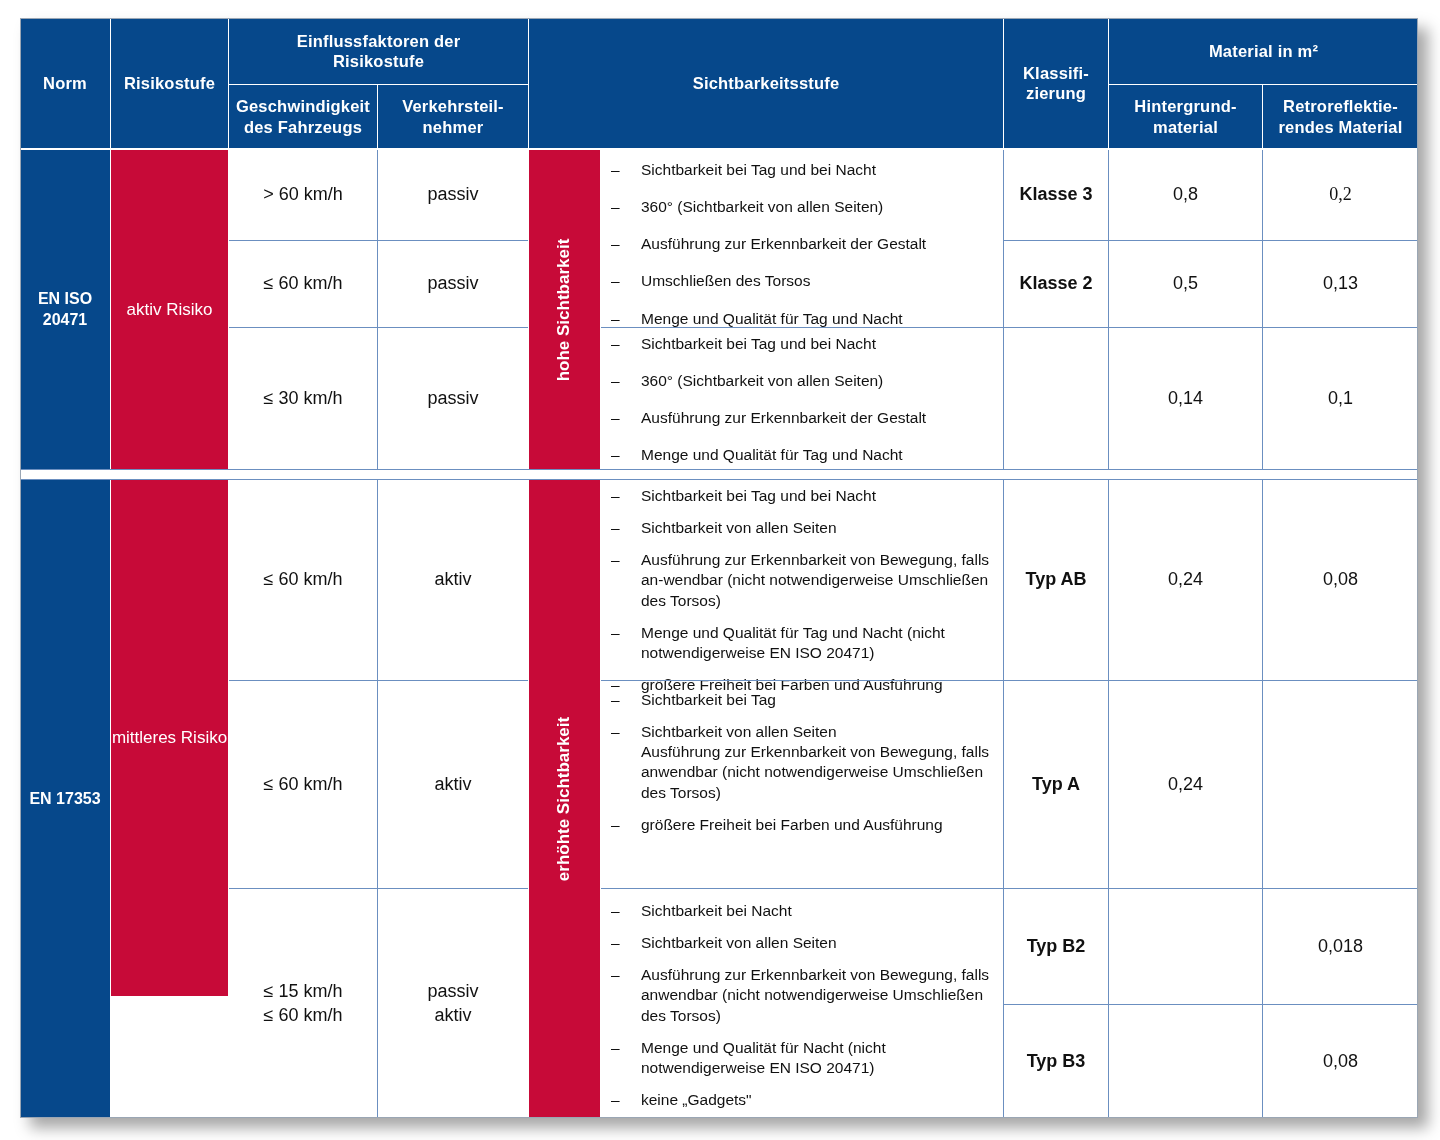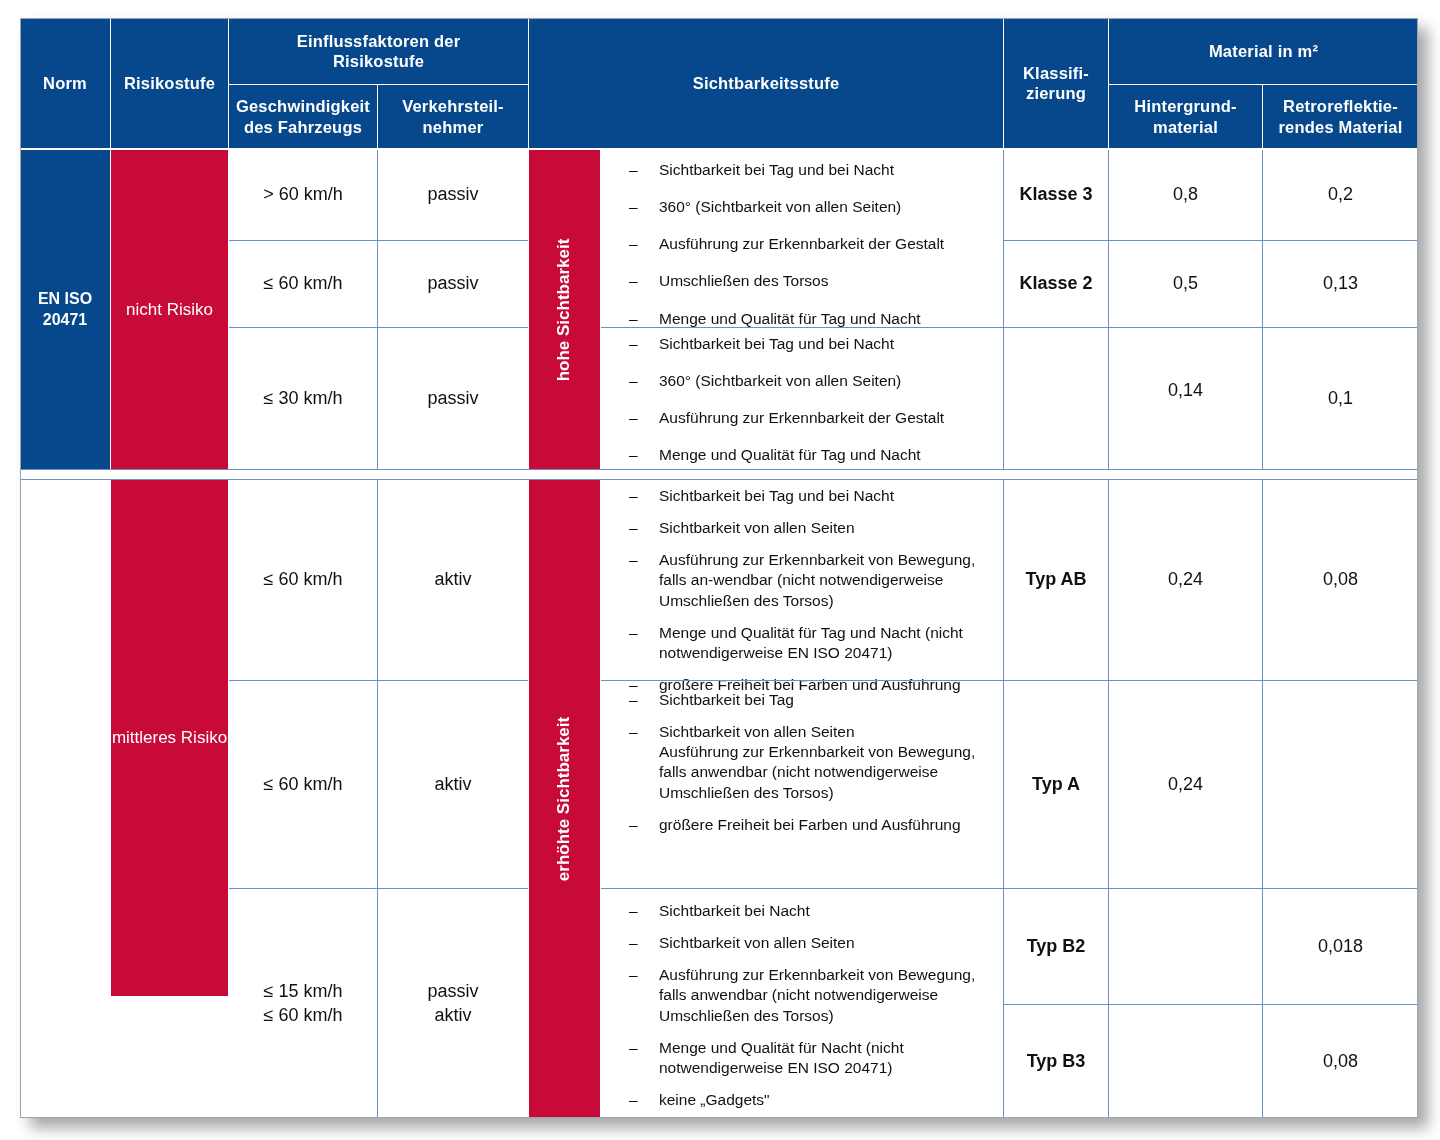--- a/index.html
+++ b/index.html
@@ -52,21 +52,20 @@
   
   .bul{position:absolute;box-sizing:border-box;padding:0;}
   .bul ul{list-style:none;margin:0;padding:0;}
   .bul li{
     position:relative;
     padding-left:40px;
     font-size:15.5px;
     line-height:1.30;
     color:#111;
     margin-bottom:12px;
-    margin-left:18px;
   }
   .bul li:before{
     content:"\2013";
     position:absolute;left:10px;top:0;color:#111;
   }
   .bul.sp li{margin-bottom:17px;}
 </style>
 </head>
 <body>
 
@@ -98,47 +97,47 @@
   <div class="rule-w" style="left:229px;top:84px;width:299px;height:1px;"></div>
   <div class="rule-w" style="left:377px;top:85px;width:1px;height:63px;"></div>
   <div class="rule-w" style="left:528px;top:18px;width:1px;height:130px;"></div>
   <div class="rule-w" style="left:1003px;top:18px;width:1px;height:130px;"></div>
   <div class="rule-w" style="left:1108px;top:18px;width:1px;height:130px;"></div>
   <div class="rule-w" style="left:1109px;top:84px;width:309px;height:1px;"></div>
   <div class="rule-w" style="left:1262px;top:85px;width:1px;height:63px;"></div>
 
   <div class="cell blue ctr normtxt" style="left:20px;top:150px;width:90px;height:320px;">EN ISO 20471</div>
 
-  <div class="cell red ctr risktxt" style="left:111px;top:150px;width:117px;height:320px;">nicht Risiko</div>
+  <div class="cell red ctr risktxt" style="left:111px;top:150px;width:117px;height:320px;">aktiv Risiko</div>
 
   <div class="cell red vlabel" style="left:529px;top:150px;width:71px;height:320px;">
     <span>hohe Sichtbarkeit</span>
   </div>
 
   <div class="cell white" style="left:229px;top:150px;width:299px;height:320px;"></div>
   <div class="cell white" style="left:601px;top:150px;width:817px;height:320px;"></div>
 
   <div class="cell white ctr val" style="left:229px;top:150px;width:148px;height:90px;">&gt; 60 km/h</div>
   <div class="cell white ctr val" style="left:378px;top:150px;width:150px;height:90px;">passiv</div>
 
   <div class="cell white ctr val" style="left:229px;top:241px;width:148px;height:86px;">≤ 60 km/h</div>
   <div class="cell white ctr val" style="left:378px;top:241px;width:150px;height:86px;">passiv</div>
 
   <div class="cell white ctr val" style="left:229px;top:328px;width:148px;height:142px;">≤ 30 km/h</div>
   <div class="cell white ctr val" style="left:378px;top:328px;width:150px;height:142px;">passiv</div>
 
   <div class="cell white ctr valb" style="left:1004px;top:150px;width:104px;height:90px;">Klasse 3</div>
   <div class="cell white ctr val" style="left:1109px;top:150px;width:153px;height:90px;">0,8</div>
-  <div class="cell white ctr val" style="left:1263px;top:150px;width:155px;height:90px;">0,2</div>
+  <div class="cell white ctr val" style="left:1263px;top:150px;width:155px;height:90px;font-family:Liberation Serif, serif;">0,2</div>
 
   <div class="cell white ctr valb" style="left:1004px;top:241px;width:104px;height:86px;">Klasse 2</div>
   <div class="cell white ctr val" style="left:1109px;top:241px;width:153px;height:86px;">0,5</div>
   <div class="cell white ctr val" style="left:1263px;top:241px;width:155px;height:86px;">0,13</div>
 
-  <div class="cell white ctr val" style="left:1109px;top:320px;width:153px;height:142px;">0,14</div>
+  <div class="cell white ctr val" style="left:1109px;top:328px;width:153px;height:142px;">0,14</div>
   <div class="cell white ctr val" style="left:1263px;top:328px;width:155px;height:142px;">0,1</div>
 
   <div class="bul sp" style="left:601px;top:160px;width:400px;">
     <ul>
         <li style="white-space: pre-line;">Sichtbarkeit bei Tag und bei Nacht</li>
         <li style="white-space: pre-line;">360° (Sichtbarkeit von allen Seiten)</li>
         <li style="white-space: pre-line;">Ausführung zur Erkennbarkeit der Gestalt</li>
         <li style="white-space: pre-line;">Umschließen des Torsos</li>
         <li style="white-space: pre-line;">Menge und Qualität für Tag und Nacht</li>
       </ul>
@@ -159,20 +158,21 @@
   <div class="rule-h" style="left:601px;top:327px;width:402px;"></div>
   <div class="rule-v" style="left:377px;top:150px;height:320px;"></div>
   <div class="rule-v" style="left:1003px;top:150px;height:320px;"></div>
   <div class="rule-v" style="left:1108px;top:150px;height:320px;"></div>
   <div class="rule-v" style="left:1262px;top:150px;height:320px;"></div>
 
   <div class="rule-w" style="left:20px;top:470px;width:1398px;height:10px;"></div>
   <div class="rule-h" style="left:20px;top:469px;width:1398px;"></div>
   <div class="rule-h" style="left:20px;top:479px;width:1398px;"></div>
 
+  <div class="cell blue ctr normtxt" style="left:20px;top:480px;width:90px;height:638px;">EN 17353</div>
 
   <div class="cell red ctr risktxt" style="left:111px;top:480px;width:117px;height:516px;">mittleres Risiko</div>
 
   <div class="cell red vlabel" style="left:529px;top:480px;width:71px;height:638px;">
     <span>erhöhte Sichtbarkeit</span>
   </div>
 
   <div class="cell white" style="left:229px;top:480px;width:299px;height:638px;"></div>
   <div class="cell white" style="left:601px;top:480px;width:817px;height:638px;"></div>
 

